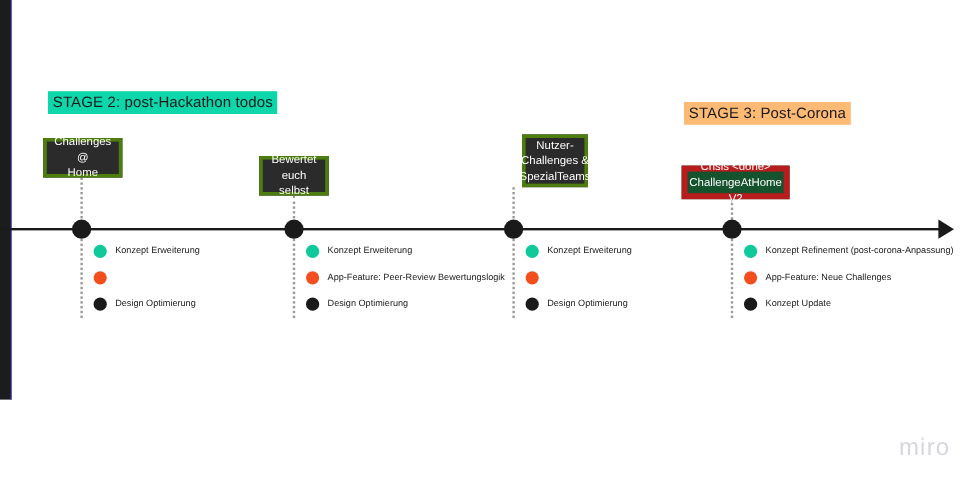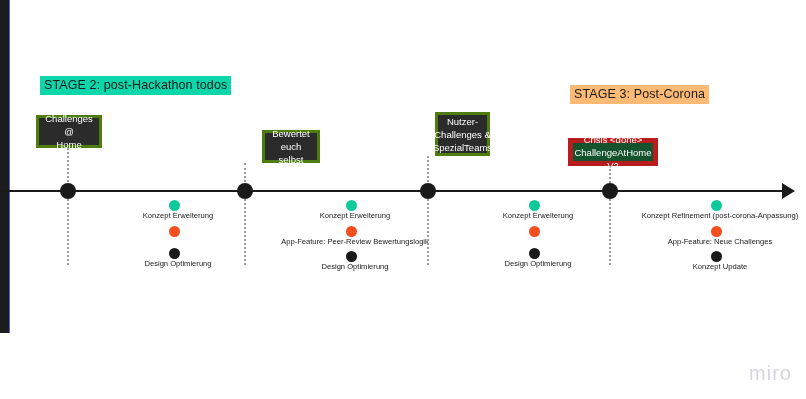--- a/index.html
+++ b/index.html
@@ -110,21 +110,20 @@
     left: 10px;
     top: 200px;
     width: 200px;
   }
   .item {
     position: relative;
     display: flex;
     align-items: center;
     min-height: 18px;
     margin-bottom: 4px;
-    flex-direction: column;
   }
   .bullet {
     flex: 0 0 auto;
     width: 11px;
     height: 11px;
     border-radius: 50%;
     margin-right: 7px;
   }
   .bullet.teal { background: #0ec99a; }
   .bullet.orange { background: #f24e1e; }
@@ -180,21 +179,21 @@
         <div class="item">
           <span class="bullet black"></span>
           <span class="item-text">Design Optimierung</span>
         </div>
       </div>
       <div class="milestone" style="left: 245px;">
         <div class="stem" style="top: 163px; height: 27px;"></div>
         <div class="stem" style="top: 199px; height: 66px;"></div>
         <div class="node-dot"></div>
       </div>
-      <div class="card" style="left: 216px; top: 130px; width: 58px; height: 33px; display: flex; align-items: center; justify-content: center; white-space: pre-line; margin-left: 46px;">Bewertet euch
+      <div class="card" style="left: 216px; top: 130px; width: 58px; height: 33px; display: flex; align-items: center; justify-content: center; white-space: pre-line;">Bewertet euch
 selbst</div>
       <div class="items" style="left: 255px;">
         <div class="item">
           <span class="bullet teal"></span>
           <span class="item-text">Konzept Erweiterung</span>
         </div>
         <div class="item">
           <span class="bullet orange"></span>
           <span class="item-text">App-Feature: Peer-Review Bewertungslogik</span>
         </div>

